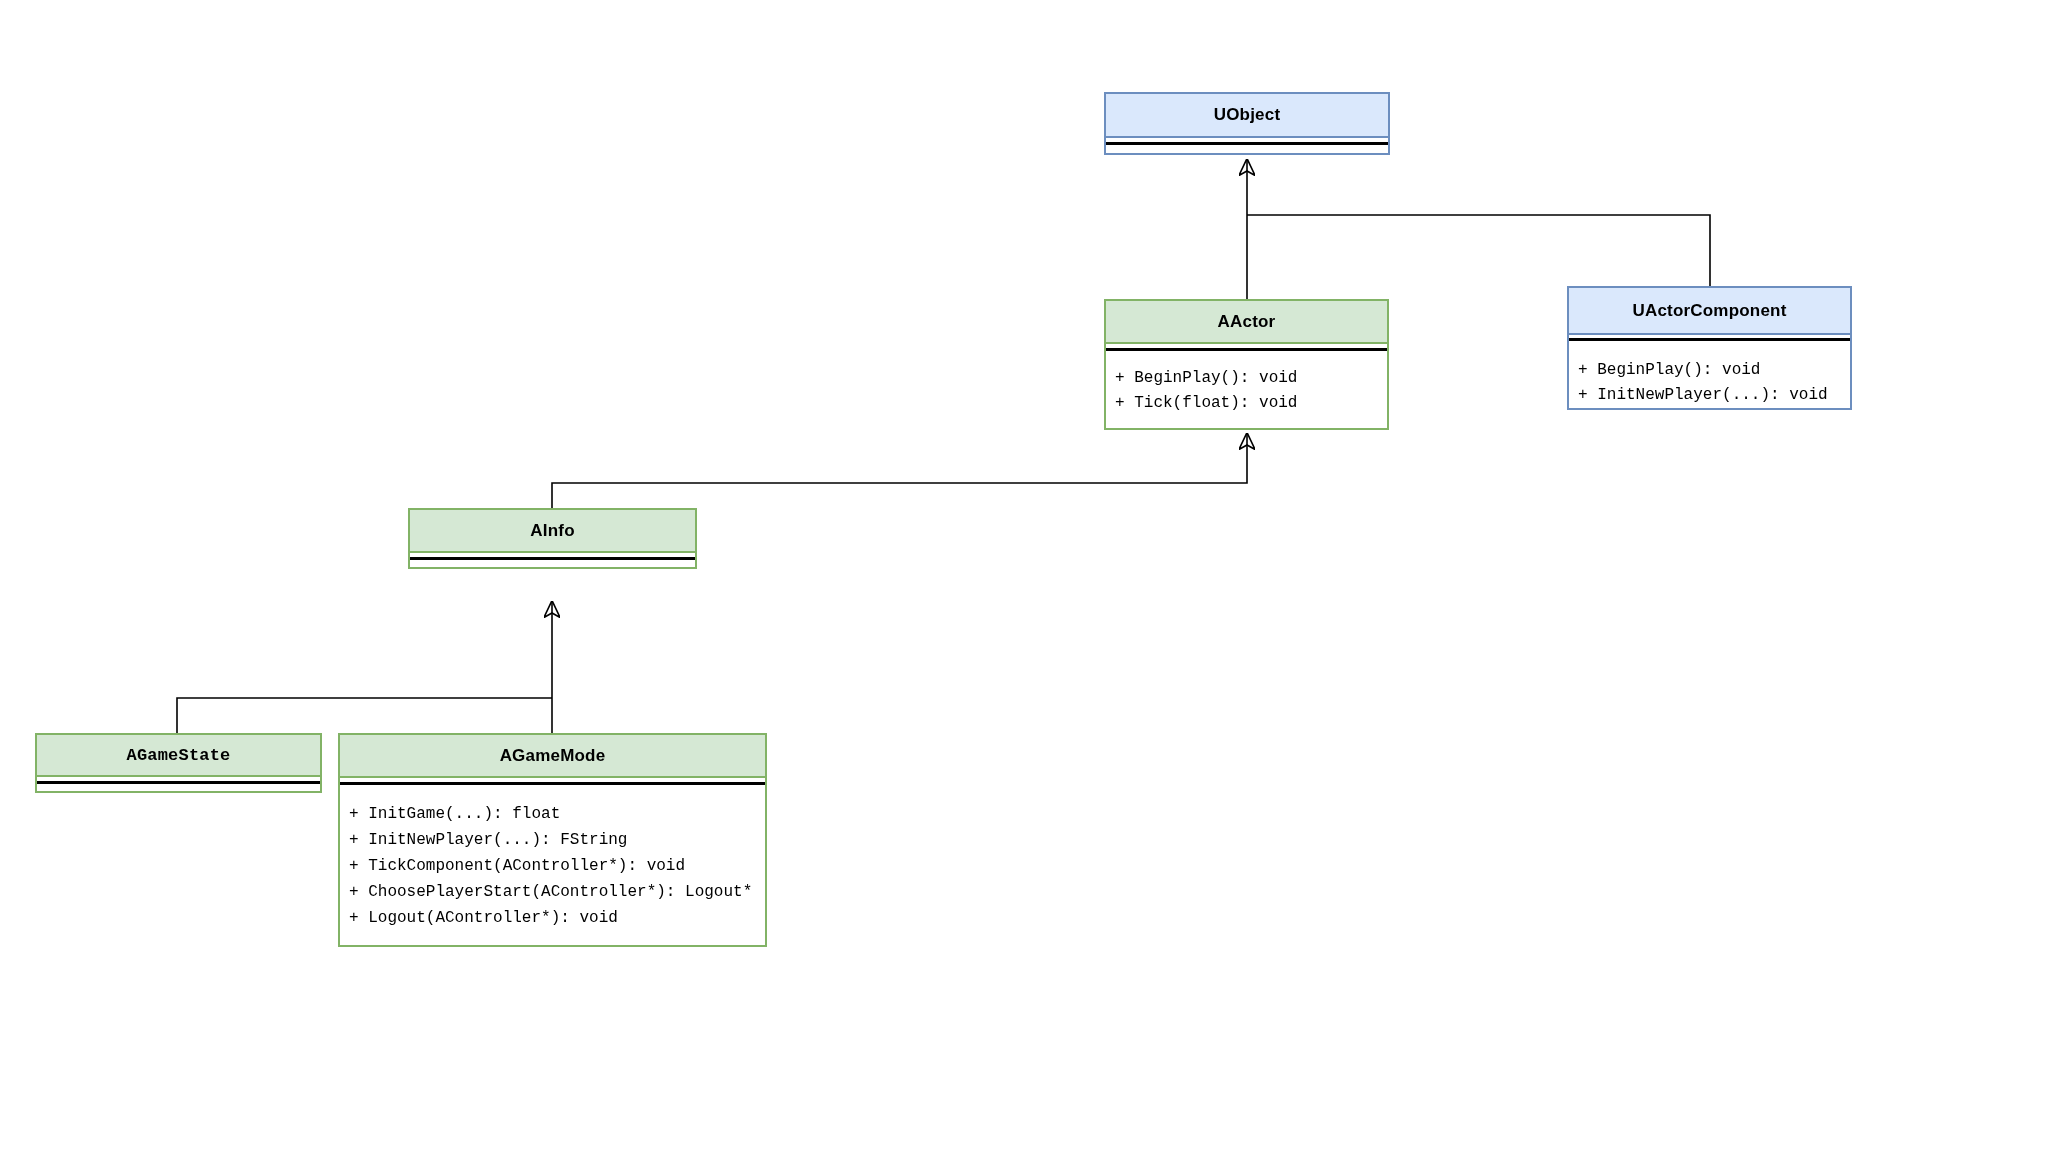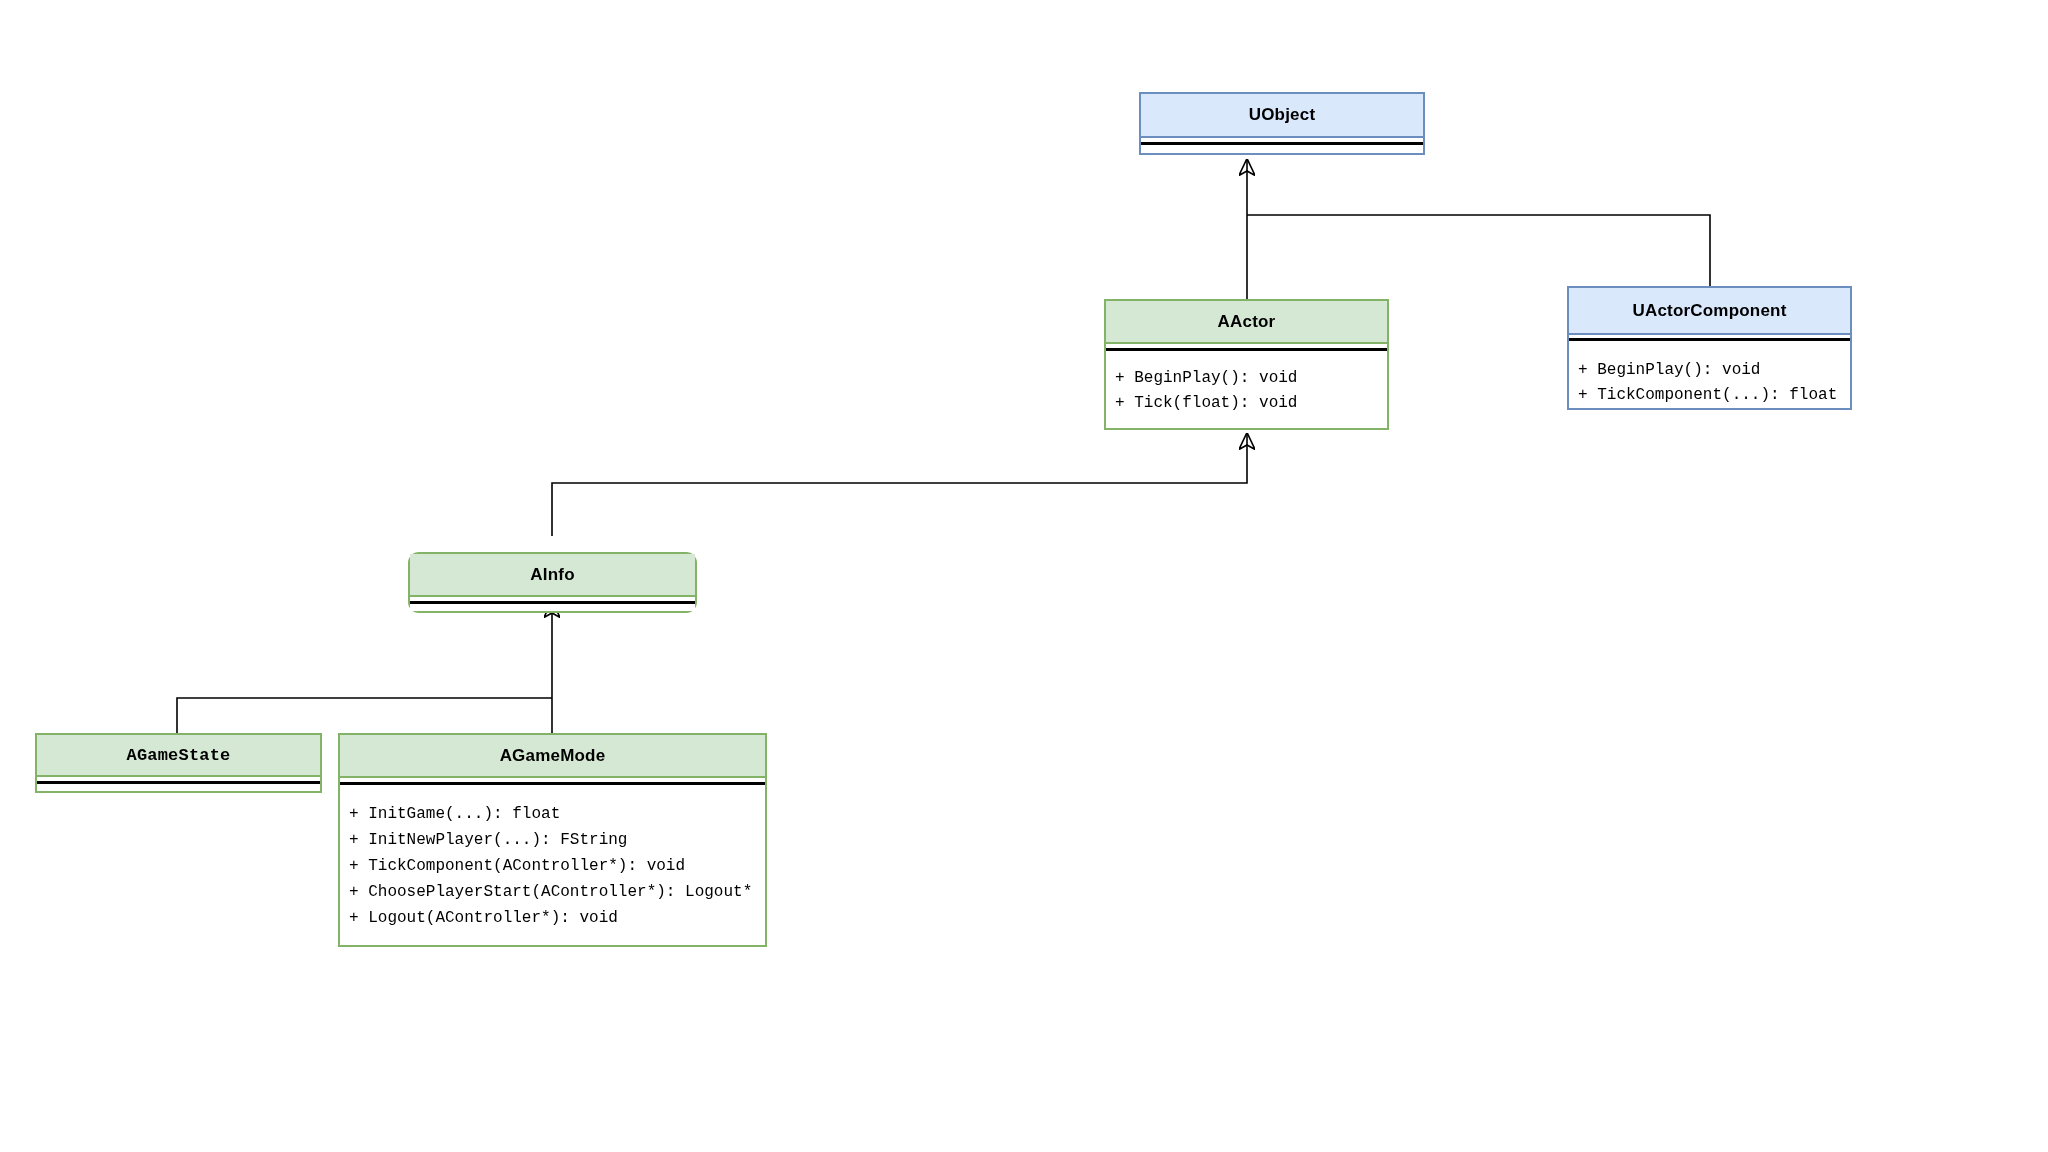--- a/index.html
+++ b/index.html
@@ -96,21 +96,21 @@
         <path d="M17,8 L0,0 L4.5,8 L0,16 Z" fill="#000000" stroke="none"></path>
       </marker>
     </defs>
     <path d="M1247,299 L1247,160" marker-end="url(#inherit-arrow)"></path>
     <path d="M1710,286 L1710,215 L1247,215"></path>
     <path d="M552,536 L552,483 L1247,483 L1247,434" marker-end="url(#inherit-arrow)"></path>
     <path d="M552,733 L552,602" marker-end="url(#inherit-arrow)"></path>
     <path d="M177,733 L177,698 L552,698"></path>
   </svg>
 
-  <div class="uml-class blue" style="left:1104px;top:92px;width:286px;height:63px;margin-left:35px;">
+  <div class="uml-class blue" style="left:1104px;top:92px;width:286px;height:63px;">
     <div class="uml-title" style="height:44px;">UObject</div>
     <div class="sep-gap" style="height:4px;"></div>
     <div class="sep-black"></div>
     <div class="filler"></div>
   </div>
 
   <div class="uml-class green" style="left:1104px;top:299px;width:285px;height:131px;">
     <div class="uml-title" style="height:43px;">AActor</div>
     <div class="sep-gap" style="height:4px;"></div>
     <div class="sep-black"></div>
@@ -119,25 +119,25 @@
       <div class="uml-method">+ Tick(float): void</div>
     </div>
   </div>
 
   <div class="uml-class blue" style="left:1567px;top:286px;width:285px;height:124px;">
     <div class="uml-title" style="height:47px;">UActorComponent</div>
     <div class="sep-gap" style="height:3px;"></div>
     <div class="sep-black"></div>
     <div class="uml-body comp-lines">
       <div class="uml-method">+ BeginPlay(): void</div>
-      <div class="uml-method">+ TickComponent(...): float</div>
+      <div class="uml-method">+ InitNewPlayer(...): void</div>
     </div>
   </div>
 
-  <div class="uml-class green" style="left:408px;top:552px;width:289px;height:61px;border-radius:11px;">
+  <div class="uml-class green" style="left:408px;top:508px;width:289px;height:61px;">
     <div class="uml-title" style="height:43px;">AInfo</div>
     <div class="sep-gap" style="height:4px;"></div>
     <div class="sep-black"></div>
     <div class="filler"></div>
   </div>
 
   <div class="uml-class green" style="left:35px;top:733px;width:287px;height:60px;font-family:Liberation Mono, monospace;">
     <div class="uml-title" style="height:42px;">AGameState</div>
     <div class="sep-gap" style="height:4px;"></div>
     <div class="sep-black"></div>

